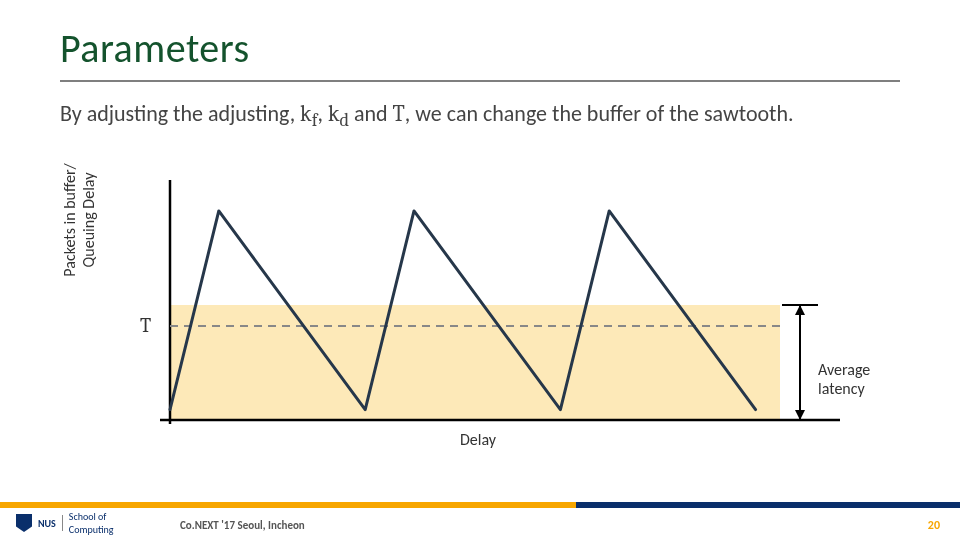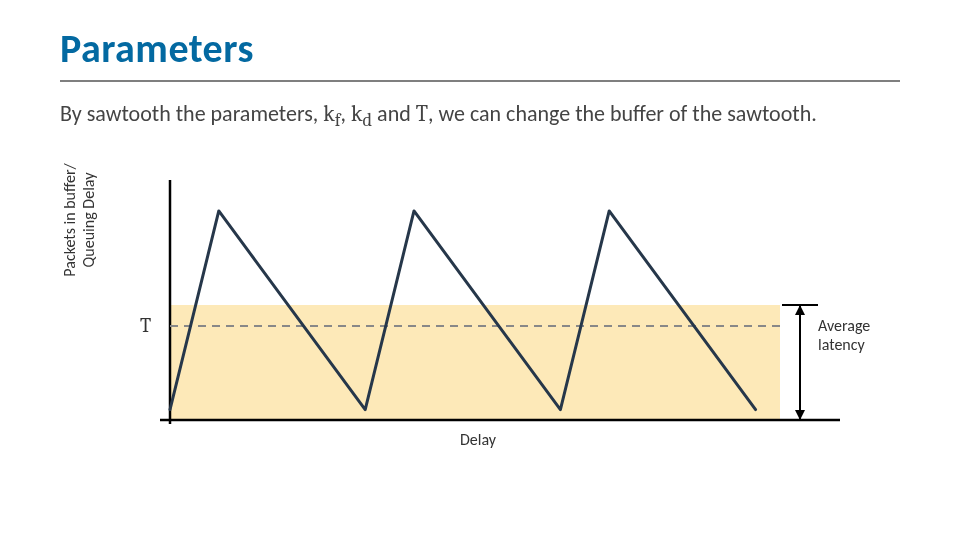--- a/index.html
+++ b/index.html
@@ -15,22 +15,22 @@
     position: relative;
     width: 960px;
     height: 540px;
     box-sizing: border-box;
   }
   .title {
     position: absolute;
     left: 60px;
     top: 24px;
     font-size: 40px;
-    color: #0369a1;
-    font-weight: 700;
+    color: #14532d;
+    font-weight: 400;
     letter-spacing: 0.5px;
   }
   .title-rule {
     position: absolute;
     left: 60px;
     top: 80px;
     width: 840px;
     height: 0;
     border-top: 2px solid #7f7f7f;
   }
@@ -70,20 +70,21 @@
   .xlabel {
     position: absolute;
     font-size: 16px;
     color: #333;
   }
   .avg-label {
     position: absolute;
     font-size: 16px;
     color: #333;
     line-height: 1.2;
+    margin-top: 44px;
   }
   .footer {
     position: absolute;
     left: 0;
     bottom: 0;
     width: 960px;
     height: 34px;
   }
   .footer-bar {
     position: absolute;
@@ -136,21 +137,21 @@
 </style>
 </head>
 <body>
 
 <div class="slide">
 
   <div class="title">Parameters</div>
   <div class="title-rule"></div>
 
   <div class="body-text">
-    <span>By sawtooth the parameters, </span><span class="serif">k</span><sub class="serif">f</sub><span>, </span><span class="serif">k</span><sub class="serif">d</sub><span> and </span><span class="serif">T</span><span>, we can change the buffer of the sawtooth.</span>
+    <span>By adjusting the adjusting, </span><span class="serif">k</span><sub class="serif">f</sub><span>, </span><span class="serif">k</span><sub class="serif">d</sub><span> and </span><span class="serif">T</span><span>, we can change the buffer of the sawtooth.</span>
   </div>
 
   <div class="chart-area">
     <svg id="chart-svg" width="800" height="280">
         <rect x="90" y="135" width="610" height="115" fill="#fde9b8" stroke="none"></rect>
         <line x1="80" y1="250" x2="760" y2="250" stroke="#000" stroke-width="2.5"></line>
         <line x1="90" y1="10" x2="90" y2="254" stroke="#000" stroke-width="2.5"></line>
         <line x1="90" y1="155.9090909090909" x2="700" y2="155.9090909090909" stroke="#888" stroke-width="2" stroke-dasharray="8 6"></line>
         <path d="M90 239.54545454545453 L138.8 40.90909090909091 L285.20000000000005 239.54545454545453 L334 40.90909090909091 L480.40000000000003 239.54545454545453 L529.2 40.90909090909091 L675.6 239.54545454545453 " fill="none" stroke="#26374a" stroke-width="3" stroke-linejoin="round" stroke-linecap="round"></path>
         <line x1="720" y1="135" x2="720" y2="250" stroke="#000" stroke-width="2"></line>
@@ -165,14 +166,28 @@
     </div>
 
     <div class="t-label" id="t-label" style="left: 60px; top: 143.909px;">T</div>
     <div class="xlabel" id="x-label" style="left: 380px; top: 260px;">Delay</div>
     <div class="avg-label" id="avg-label" style="left: 738px; top: 145.909px;">
       <span>Average</span><br>
       <span>latency</span>
     </div>
   </div>
 
+  <div class="footer">
+    <div class="footer-bar"></div>
+    <div class="footer-logo">
+      <div class="crest"></div>
+      <span style="font-weight:700;">NUS</span>
+      <span class="divider"></span>
+      <span>
+        <span>School of</span><br>
+        <span>Computing</span>
+      </span>
+    </div>
+    <div class="footer-venue">Co.NEXT '17 Seoul, Incheon</div>
+    <div class="footer-page">20</div>
+  </div>
 
 </div>
 
 </body></html>

